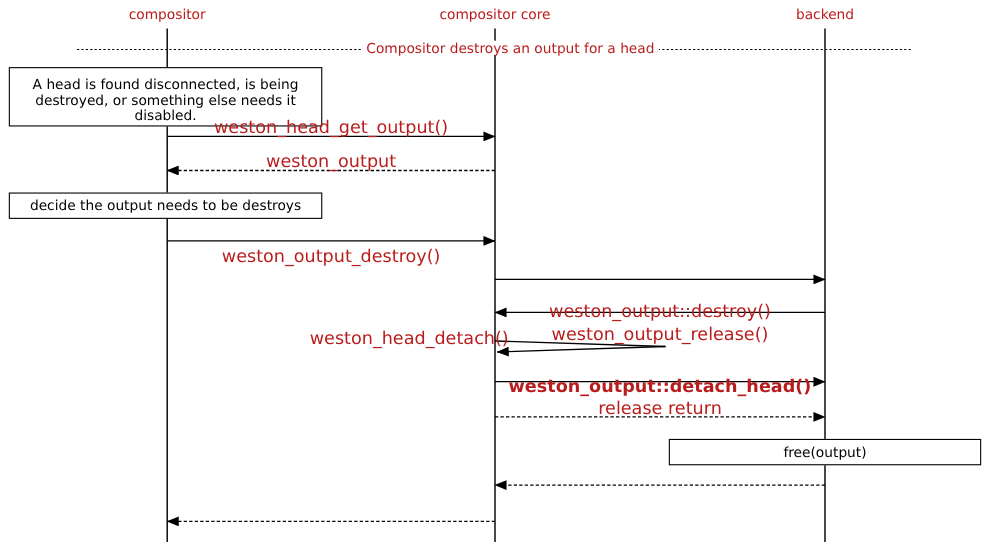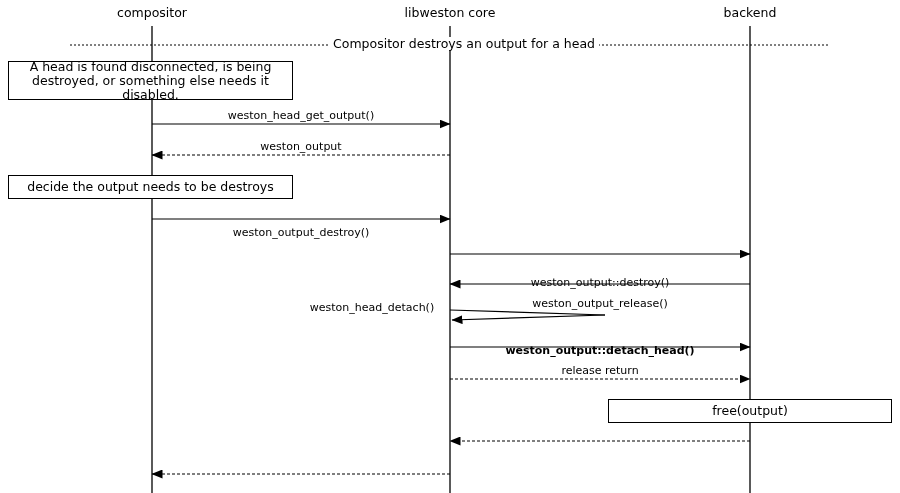--- a/index.html
+++ b/index.html
@@ -23,35 +23,35 @@
     left: 0;
     top: 0;
     width: 900px;
     height: 493px;
   }
   .lbl {
     position: absolute;
     white-space: nowrap;
     font-size: 12px;
     line-height: 13px;
-    color: #000000;
+    color: #b91c1c;
   }
   .participant-label {
     font-size: 12.5px;
     text-align: center;
     transform: translateX(-50%);
   }
   .sep-title {
     font-size: 12.5px;
     background: #ffffff;
     padding: 0 4px;
     transform: translateX(-50%);
   }
   .msg-label {
-    font-size: 11px;
+    font-size: 16px;
     transform: translateX(-50%);
     background: transparent;
   }
   .note-box {
     position: absolute;
     border: 1px solid #000;
     background: #ffffff;
     box-sizing: border-box;
     display: flex;
     align-items: center;
@@ -95,24 +95,24 @@
         <path d="M605,315 L452,320" stroke="#000000" stroke-width="1.2" fill="none" marker-end="url(#arrow-l)"></path>
         <line x1="450" y1="347" x2="750" y2="347" stroke="#000000" stroke-width="1.2" marker-end="url(#arrow-r)"></line>
         <line x1="450" y1="379" x2="750" y2="379" stroke="#000000" stroke-width="1.2" stroke-dasharray="3,2" marker-end="url(#arrow-r)"></line>
         <line x1="750" y1="441" x2="450" y2="441" stroke="#000000" stroke-width="1.2" stroke-dasharray="3,2" marker-end="url(#arrow-l)"></line>
         <line x1="450" y1="474" x2="152" y2="474" stroke="#000000" stroke-width="1.2" stroke-dasharray="3,2" marker-end="url(#arrow-l)"></line>
       </g>
   </svg>
 
   <div id="overlay">
       <div class="lbl participant-label" style="left: 152px; top: 6px;">compositor</div>
-      <div class="lbl participant-label" style="left: 450px; top: 6px;">libweston core</div>
+      <div class="lbl participant-label" style="left: 450px; top: 6px;">compositor core</div>
       <div class="lbl participant-label" style="left: 750px; top: 6px;">backend</div>
       <div class="lbl sep-title" style="left: 464px; top: 37px;">Compositor destroys an output for a head</div>
-      <div class="note-box" style="left: 8px; top: 61px; width: 285px; height: 39px;">
+      <div class="note-box" style="left: 8px; top: 61px; width: 285px; height: 54px; align-items: flex-end;">
         <span>A head is found disconnected, is being destroyed, or something else needs it disabled.</span>
       </div>
       <div class="note-box" style="left: 8px; top: 175px; width: 285px; height: 24px;">
         <span>decide the output needs to be destroys</span>
       </div>
       <div class="note-box" style="left: 608px; top: 399px; width: 284px; height: 24px;">
         <span>free(output)</span>
       </div>
       <div class="lbl msg-label" style="left: 301px; top: 109px;">weston_head_get_output()</div>
       <div class="lbl msg-label" style="left: 301px; top: 140px;">weston_output</div>

